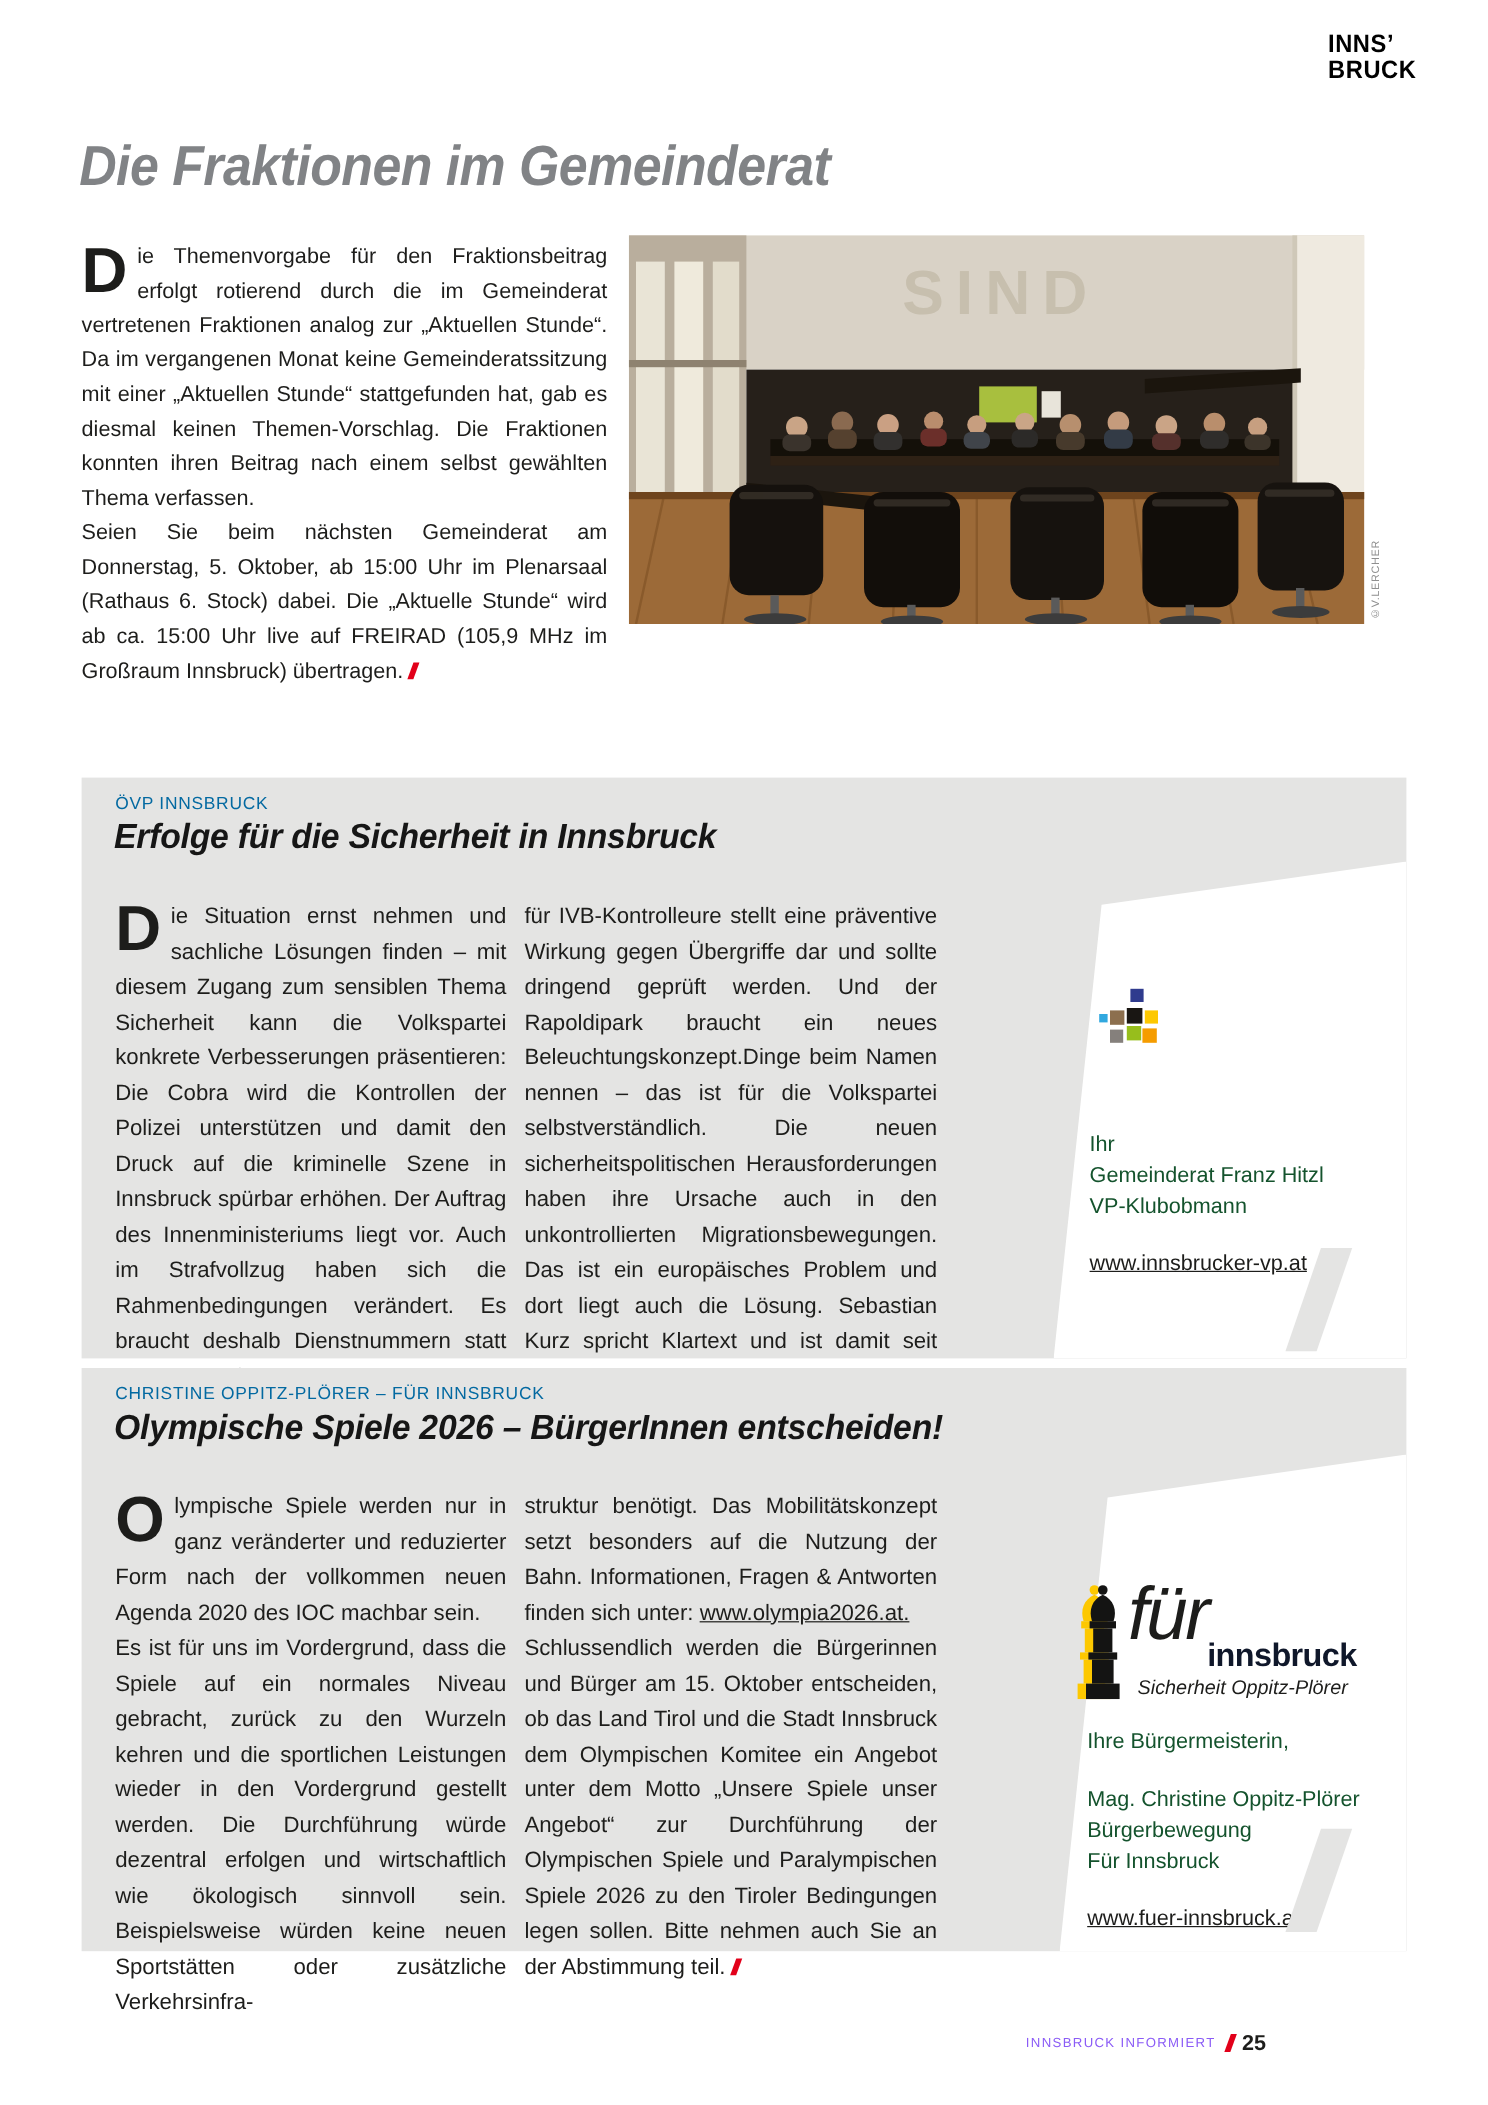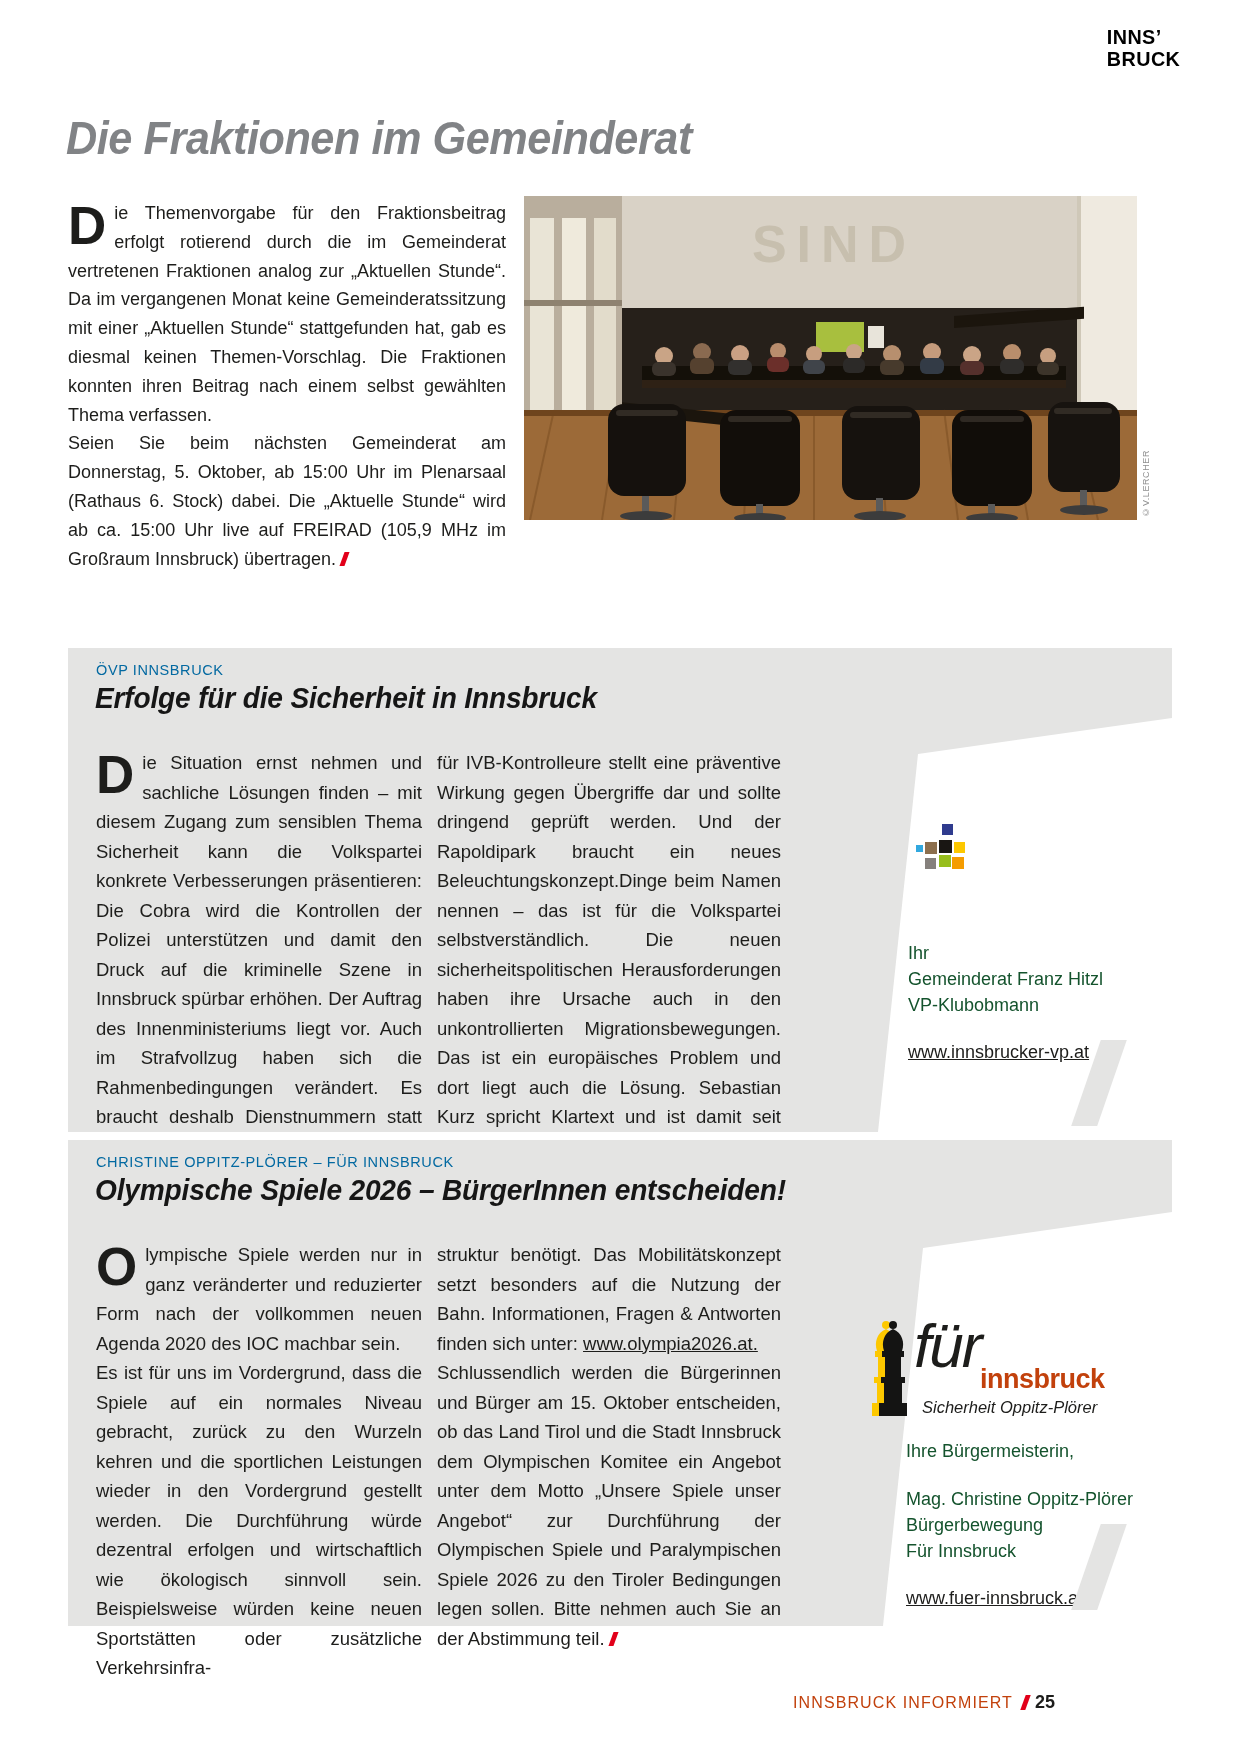--- a/index.html
+++ b/index.html
@@ -80,34 +80,34 @@
                       background:#e30613; transform:rotate(45deg); }
   .vp-line1 { color:#fff; font-weight:bold; font-size:15px; letter-spacing:.4px; }
   .vp-line2 { color:#1a1510; font-weight:bold; font-size:21.5px; letter-spacing:.2px; margin-top:1px; }
 
   .contact { position:absolute; font-size:18px; line-height:26px; color:#14532d; }
   #contact-oevp { left:908px; top:940px; }
   .weblink { position:absolute; font-size:18px; color:#1d1d1b; text-decoration:underline; }
   #link-oevp { left:908px; top:1042px; }
 
   
-  #fuer-logo { position:absolute; left:870px; top:1316px; width:262px; height:104px; }
+  #fuer-logo { position:absolute; left:896px; top:1316px; width:262px; height:104px; }
   #fuer-logo .tower { position:absolute; left:0; top:4px; }
   .fuer-script { position:absolute; left:44px; top:-6px; font-size:62px; font-style:italic;
                  letter-spacing:-2px; color:#1d1d1b; }
   .fuer-bold { position:absolute; left:110px; top:48px; font-size:27px; font-weight:bold;
-               letter-spacing:-.5px; color:#c2410c; }
+               letter-spacing:-.5px; color:#0f172a; }
   .fuer-sig { position:absolute; left:52px; top:82px; font-size:16.5px; font-style:italic; color:#1d1d1b; }
   #contact-fuer1 { left:906px; top:1438px; }
   #contact-fuer2 { left:906px; top:1486px; }
   #link-fuer { left:906px; top:1588px; }
 
   
   .footer { position:absolute; top:1692px; right:205px; display:flex; align-items:center; }
-  .footer-label { font-size:16px; letter-spacing:1.1px; color:#c2410c; }
+  .footer-label { font-size:11px; letter-spacing:1.1px; color:#8b5cf6; }
   .footer-mark { width:5px; height:15px; background:#e2001a; transform:skewX(-20deg); margin:0 7px 0 10px; }
   .footer-num { font-size:18px; font-weight:bold; color:#1d1d1b; }
 
   a { cursor:pointer; }
 </style>
 </head>
 <body>
 
 <div class="page">
 

